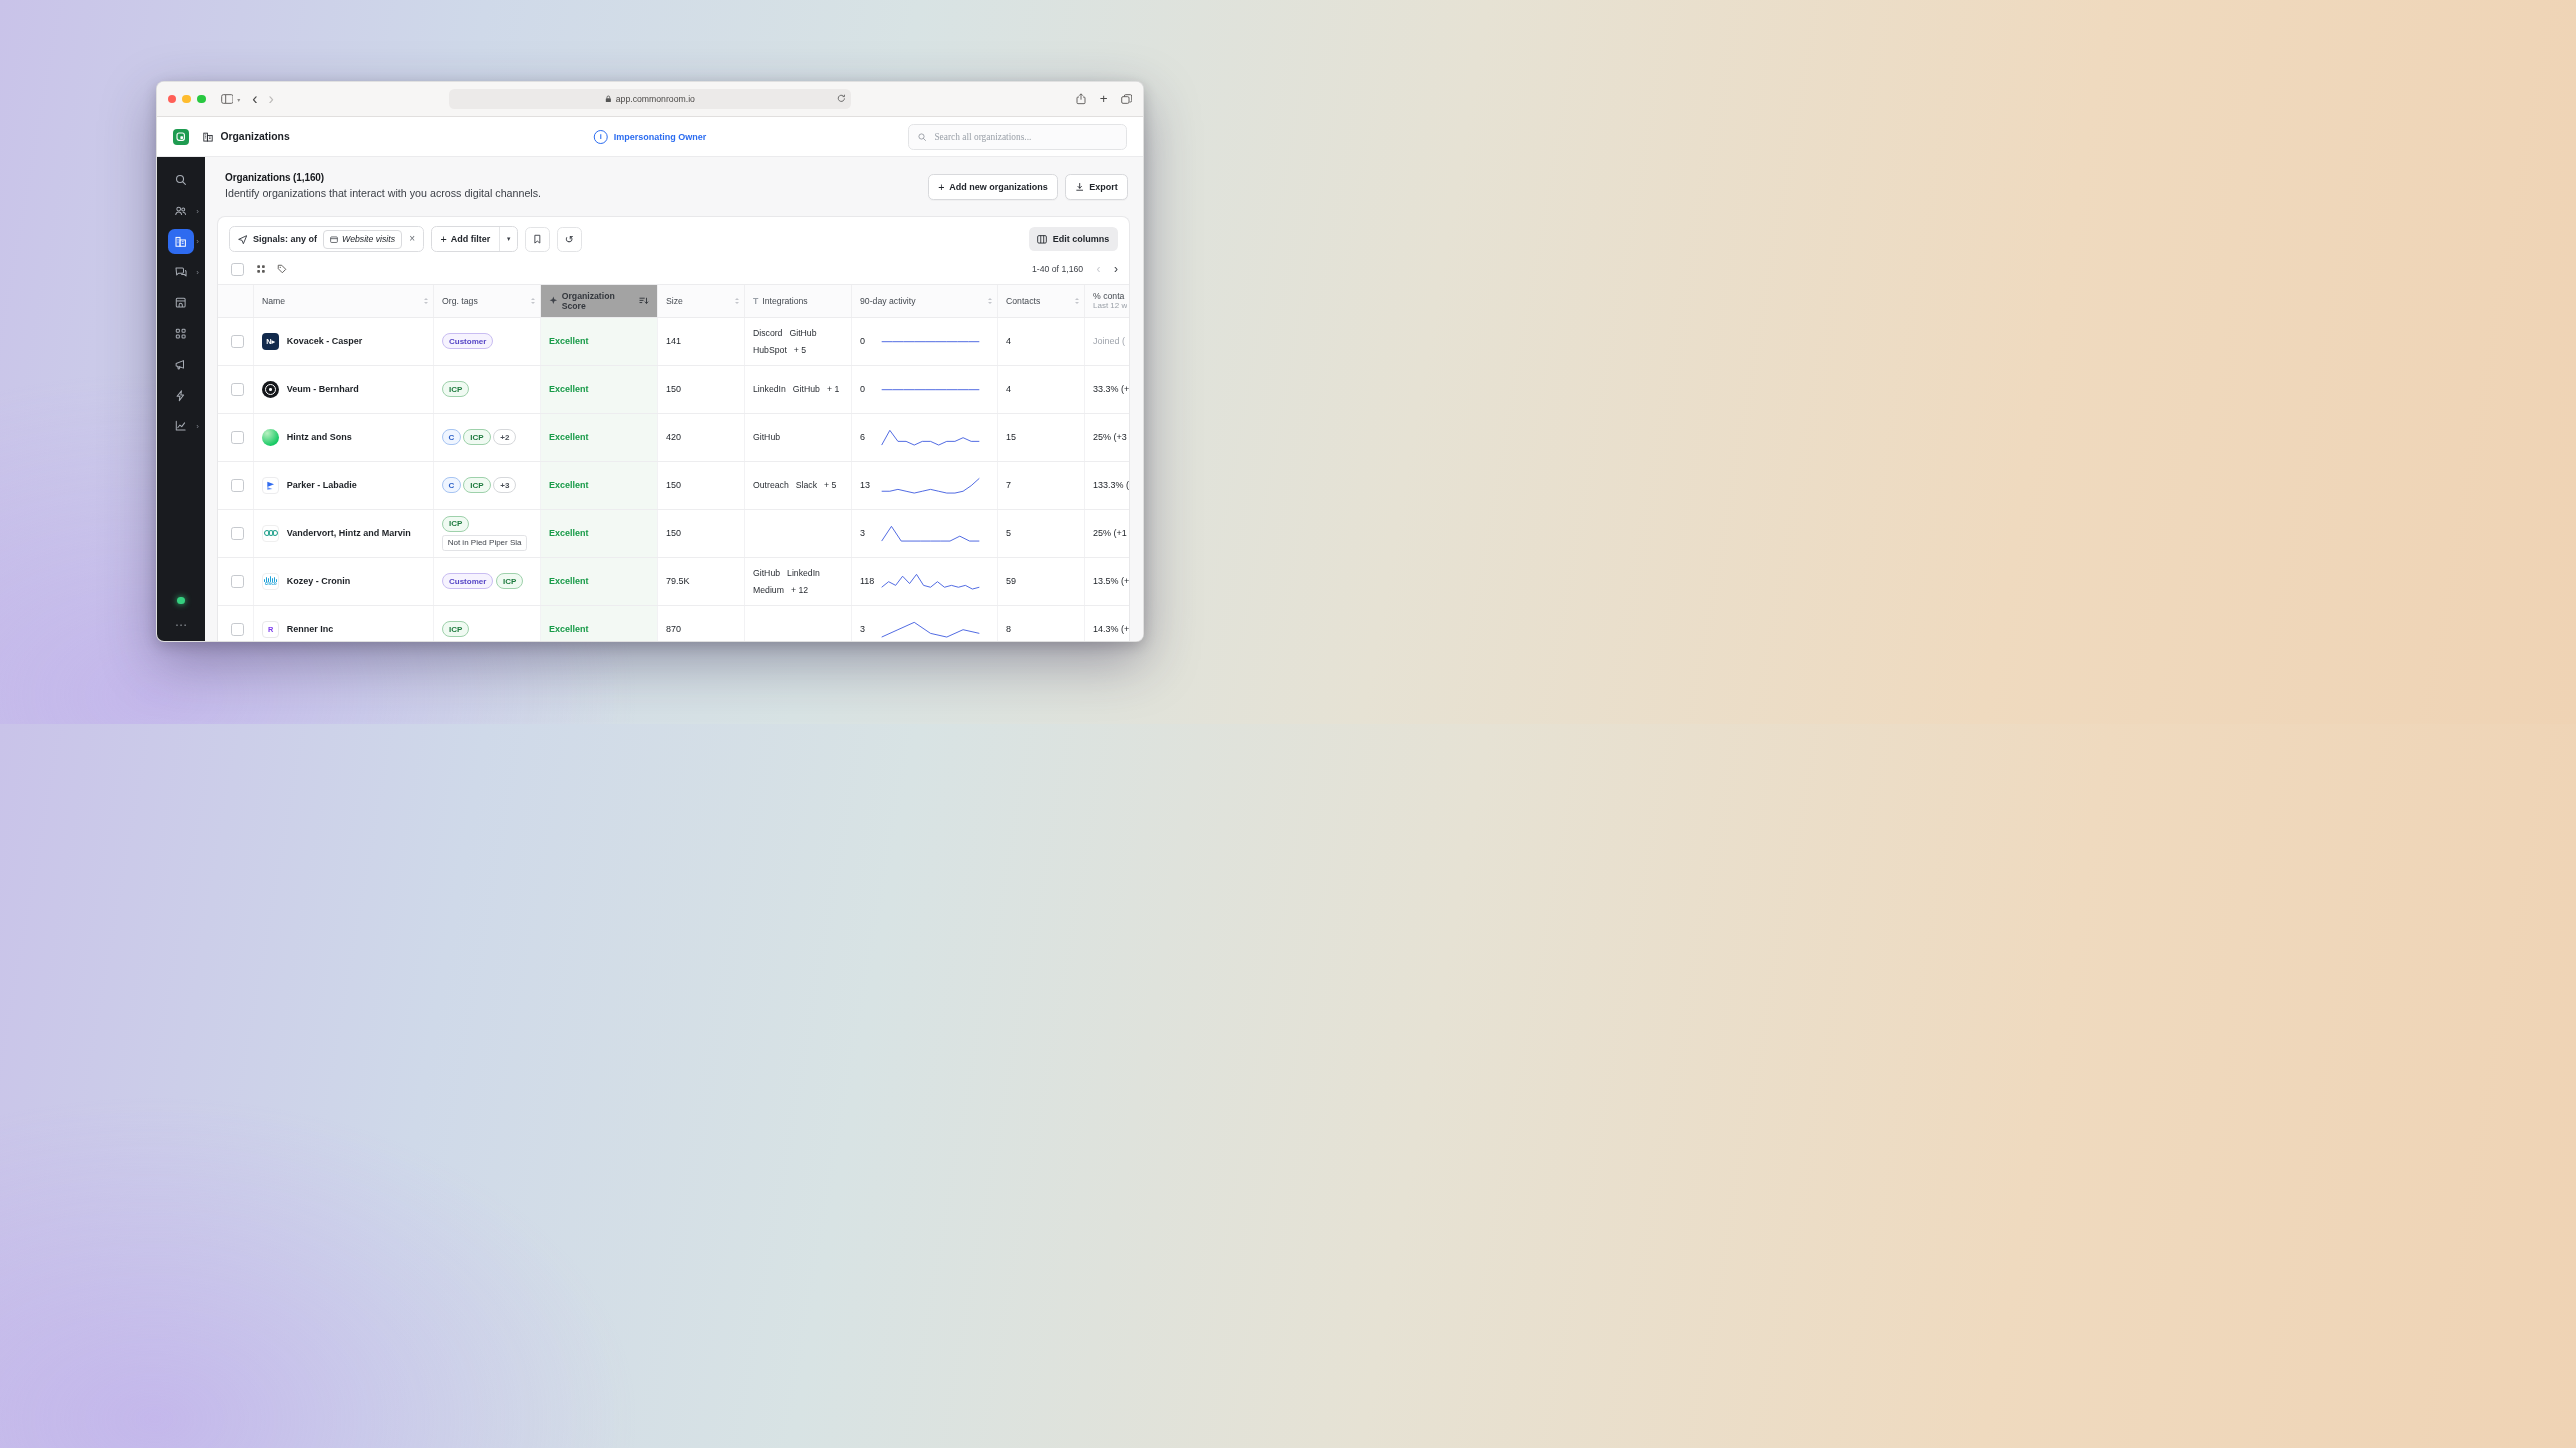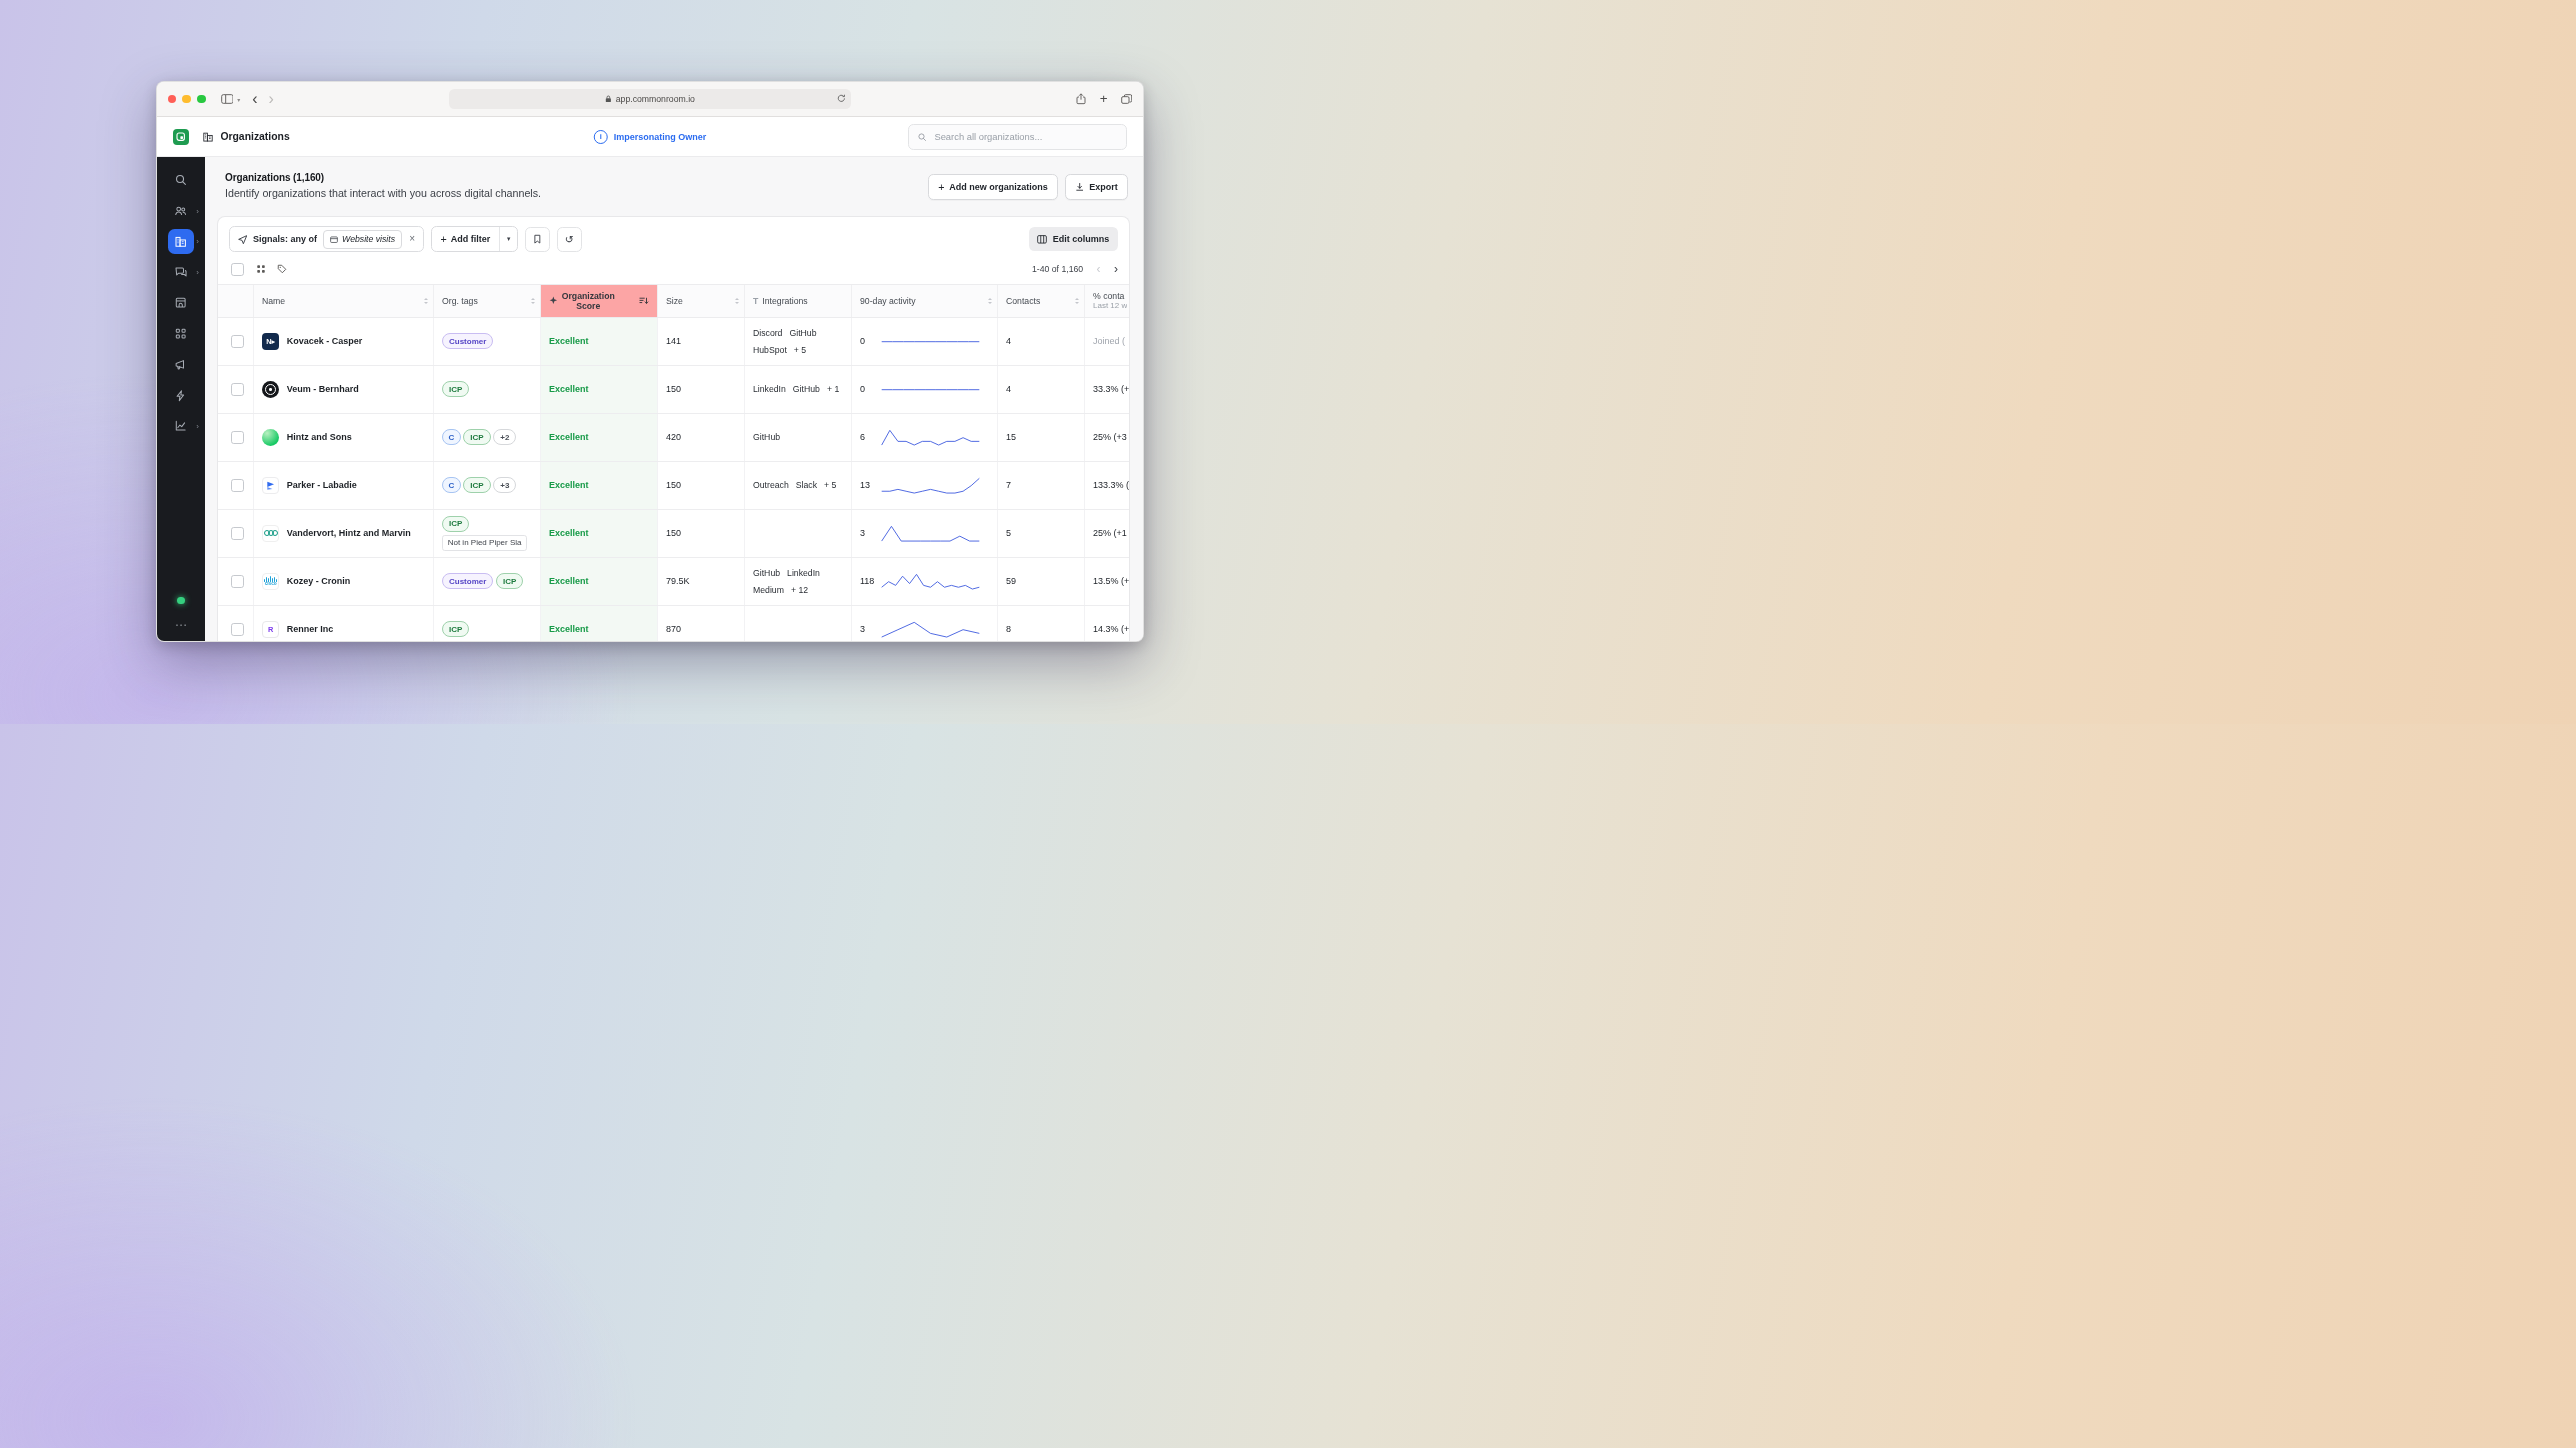--- a/index.html
+++ b/index.html
@@ -41,21 +41,21 @@
     display:flex;align-items:center;justify-content:center;}
   .app-title-wrap{display:flex;align-items:center;gap:6px;}
   .app-title{font-size:10.4px;font-weight:700;color:#1b1e23;}
   .impersonate{position:absolute;left:50%;transform:translateX(-50%);display:flex;align-items:center;gap:6px;}
   .info-ic{width:12px;height:12px;border:1.1px solid #2b6cf0;border-radius:50%;color:#2b6cf0;
     font-size:7.4px;font-weight:700;display:flex;align-items:center;justify-content:center;}
   .impersonate-label{color:#2b6cf0;font-size:9px;font-weight:600;}
   .top-search{margin-left:auto;width:201px;height:24px;background:#fbfbfc;border:0.7px solid #e3e4e6;
     border-radius:5.4px;display:flex;align-items:center;gap:5.4px;padding:0 8px;}
   .top-search input{border:none;outline:none;background:transparent;flex:1;font-size:9.4px;color:#22262c;
-    font-family:Liberation Sans, sans-serif;}
+    font-family:Liberation Serif, serif;}
   .top-search input::placeholder{color:#9aa0a8;}
   
   .body-row{flex:1;display:flex;min-height:0;}
   .sidebar{width:48px;flex:0 0 48px;background:#191b1f;display:flex;flex-direction:column;
     align-items:center;padding:8px 0 9.4px;}
   .side-item{position:relative;width:40px;height:29.5px;display:flex;align-items:center;justify-content:center;}
   .side-tile{width:25.5px;height:25.5px;border-radius:6.7px;display:flex;align-items:center;justify-content:center;color:#a9aeb6;}
   .side-item.active .side-tile{background:#2e6bf0;color:#fff;}
   .side-chev{position:absolute;right:2px;top:50%;transform:translateY(-50%);font-size:8px;color:#80858d;}
   .side-spacer{flex:1;}
@@ -103,21 +103,21 @@
   
   .grid-row{display:grid;grid-template-columns:36px 180px 107px 117px 87px 107px 146px 87px 107px;}
   .thead{border-top:0.7px solid #ececee;border-bottom:0.7px solid #ececee;background:#fbfbfc;flex:0 0 auto;}
   .th{position:relative;display:flex;align-items:center;gap:4px;padding:5.4px 8px;min-height:32px;
     box-sizing:border-box;font-size:8.7px;font-weight:500;color:#454a51;border-right:0.7px solid #efeff1;}
   .th.c-check{padding-left:13.4px;}
   .sorters{position:absolute;right:5.4px;top:50%;transform:translateY(-50%);display:flex;flex-direction:column;gap:2px;}
   .sorters i{width:0;height:0;border-left:2.7px solid transparent;border-right:2.7px solid transparent;display:block;}
   .sorters .up{border-bottom:2.7px solid #c4c6cb;}
   .sorters .dn{border-top:2.7px solid #c4c6cb;}
-  .th-score{background:#fca5a5;text-align:center;}
+  .th-score{background:#a3a3a3;}
   .th-score .two-line{display:flex;flex-direction:column;line-height:1.15;font-weight:600;color:#33373d;}
   .t-ico{color:#9aa0a8;font-size:8.7px;font-weight:700;}
   .th-pct .two-line{display:flex;flex-direction:column;line-height:1.2;white-space:nowrap;overflow:hidden;}
   .th-pct .sub{font-size:8px;color:#9aa0a8;font-weight:400;}
   .tbody{flex:1;min-height:0;overflow:hidden;}
   .trow{background:#fff;border-bottom:0.7px solid #ededef;}
   .cell{display:flex;align-items:center;padding:0 8px;height:47px;box-sizing:border-box;
     font-size:9px;color:#22262c;border-right:0.7px solid #f2f2f4;overflow:hidden;}
   .c-check{padding-left:13.4px;}
   .c-name{gap:7.4px;font-weight:700;color:#1d2126;font-size:9px;white-space:nowrap;}

